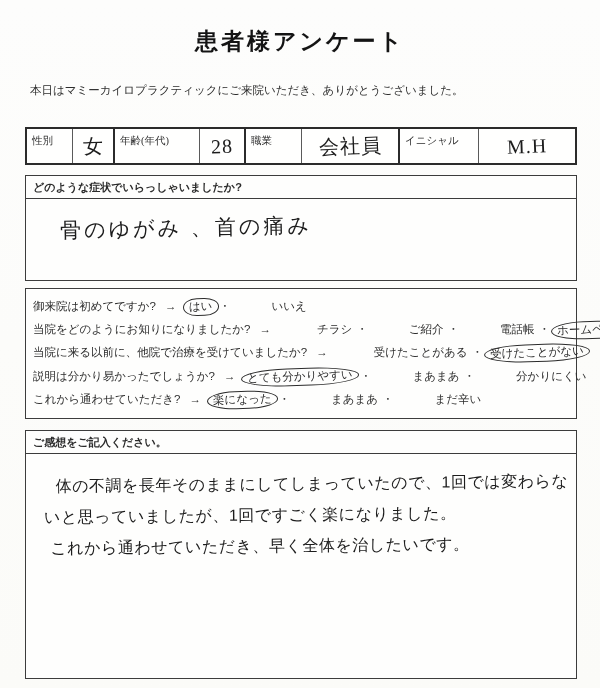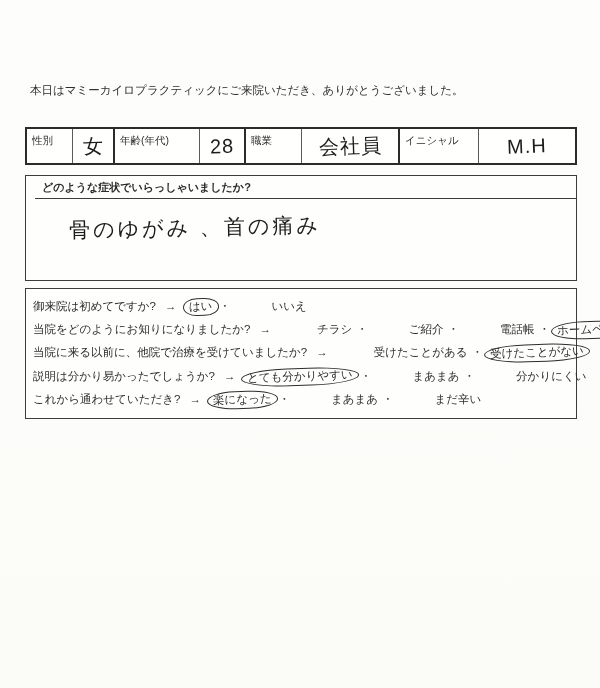--- a/index.html
+++ b/index.html
@@ -19,39 +19,39 @@
     letter-spacing:3px; color:#141414;
   }
 
   .intro { position:absolute; top:79px; left:30px; font-size:11.5px; line-height:23px; color:#2d2d2d; }
 
   
   .profile-table {
     position:absolute; top:127px; left:25px; width:552px; height:38px;
     border:2px solid #2b2b2b; display:flex; background:#fffffe;
   }
-  .pcell { display:flex; }
+  .pcell { display:flex;font-family:Liberation Serif, serif; }
   .plabel {
     font-size:10.5px; color:#2e2e2e; padding:5px 5px 0 5px;
     border-right:1px solid #5a5a5a; align-items:flex-start;
   }
   .pvalue { align-items:center; justify-content:center; border-right:2px solid #2b2b2b; }
   .pvalue:last-child { border-right:none; }
   .w-sex-l { width:46px; } .w-sex-v { width:42px; }
   .w-age-l { width:85px; } .w-age-v { width:46px; }
   .w-job-l { width:56px; } .w-job-v { width:98px; }
   .w-ini-l { width:79px;text-align:right; } .w-ini-v { flex:1; }
 
   .hand { color:#1c1c1c; }
   .pvalue .hand { font-size:20px; transform:rotate(-2deg); letter-spacing:1px; }
 
   
   .box {
     position:absolute; left:25px; width:552px;
-    border:1.5px solid #3c3c3c; background:#fefefd;padding-left:9px;
+    border:1.5px solid #3c3c3c; background:#fefefd;
   }
   .box-header {
     font-size:11px; color:#2b2b2b; padding:4px 7px 3px;
     border-bottom:1.4px solid #3c3c3c; font-weight:bold;
   }
   .symptom-box { top:175px; height:106px; }
   .symptom-answer {
     font-size:21px; margin:12px 0 0 34px; letter-spacing:3px;
     transform:rotate(-1.2deg); color:#1c1c1c;
   }
@@ -81,20 +81,21 @@
   }
   .comment-line:nth-child(1) { margin-left:30px; }
   .comment-line:nth-child(2) { margin-left:18px; }
   .comment-line:nth-child(3) { margin-left:24px; }
 </style>
 </head>
 <body>
 
 <div class="sheet">
 
+  <div class="title">患者様アンケート</div>
 
   <div class="intro">
     <div>本日はマミーカイロプラクティックにご来院いただき、ありがとうございました。</div>
   </div>
 
   <div class="profile-table">
     <div class="pcell plabel w-sex-l">性別</div>
     <div class="pcell pvalue w-sex-v">
         <span class="hand">女</span>
       </div>
@@ -134,14 +135,22 @@
     <div class="q-row">
       <span class="q-text">説明は分かり易かったでしょうか?</span><span class="arrow">→</span><span class="opt circled">とても分かりやすい</span><span class="sep">・</span><span class="opt">まあまあ</span><span class="sep">・</span><span class="opt">分かりにくい</span>
     </div>
 
     <div class="q-row">
       <span class="q-text">これから通わせていただき?</span><span class="arrow">→</span><span class="opt circled">楽になった</span><span class="sep">・</span><span class="opt">まあまあ</span><span class="sep">・</span><span class="opt">まだ辛い</span>
     </div>
 
   </div>
 
+  <div class="box comments-box">
+    <div class="box-header">ご感想をご記入ください。</div>
+    <div class="comment-lines hand">
+      <div class="comment-line">体の不調を長年そのままにしてしまっていたので、1回では変わらな</div>
+      <div class="comment-line">いと思っていましたが、1回ですごく楽になりました。</div>
+      <div class="comment-line">これから通わせていただき、早く全体を治したいです。</div>
+    </div>
+  </div>
 
 </div>
 
 </body></html>

